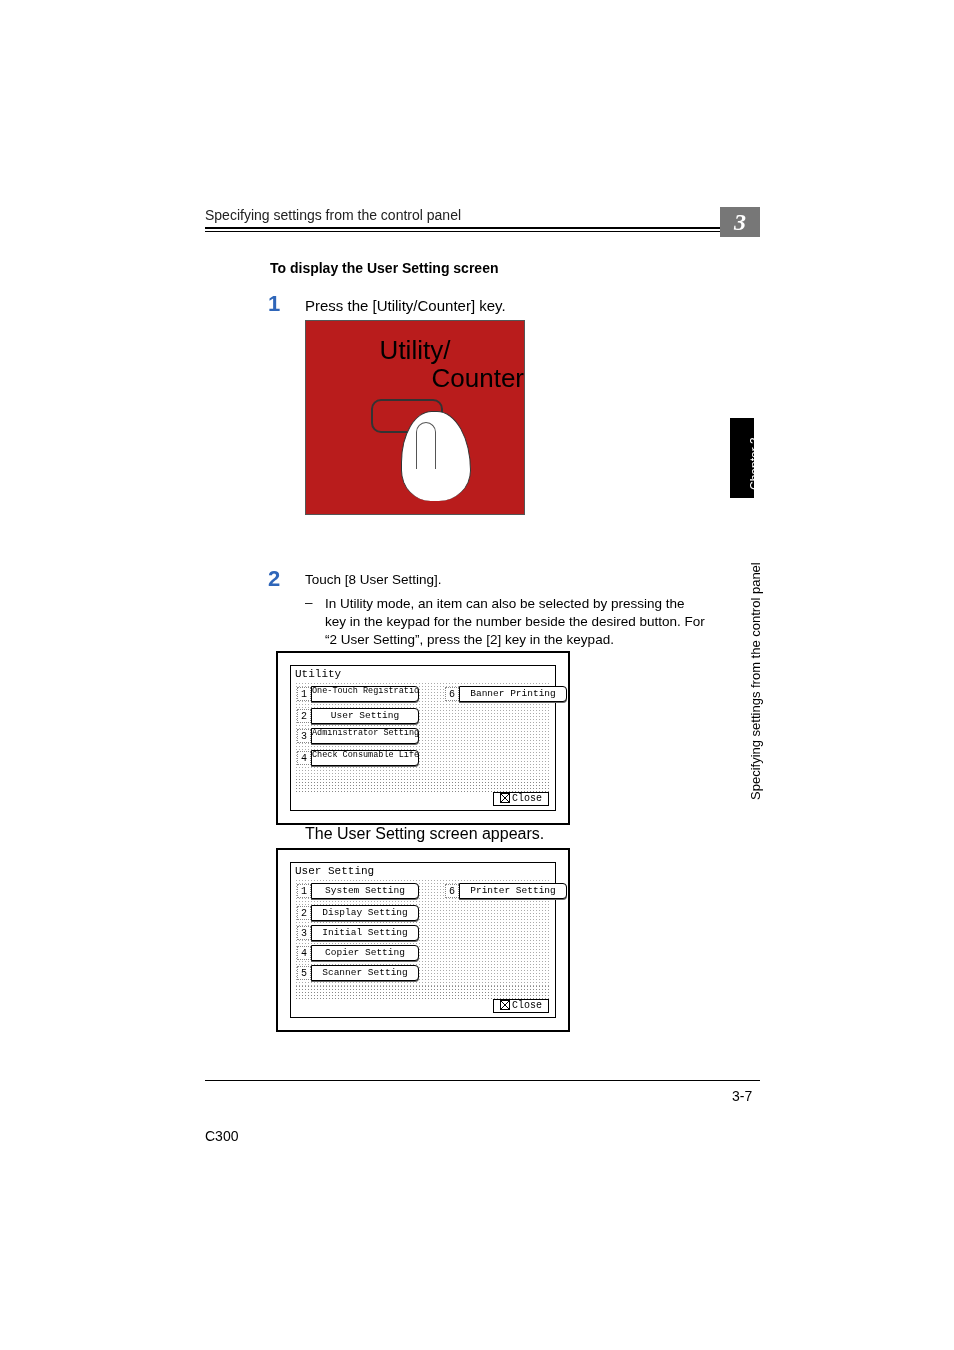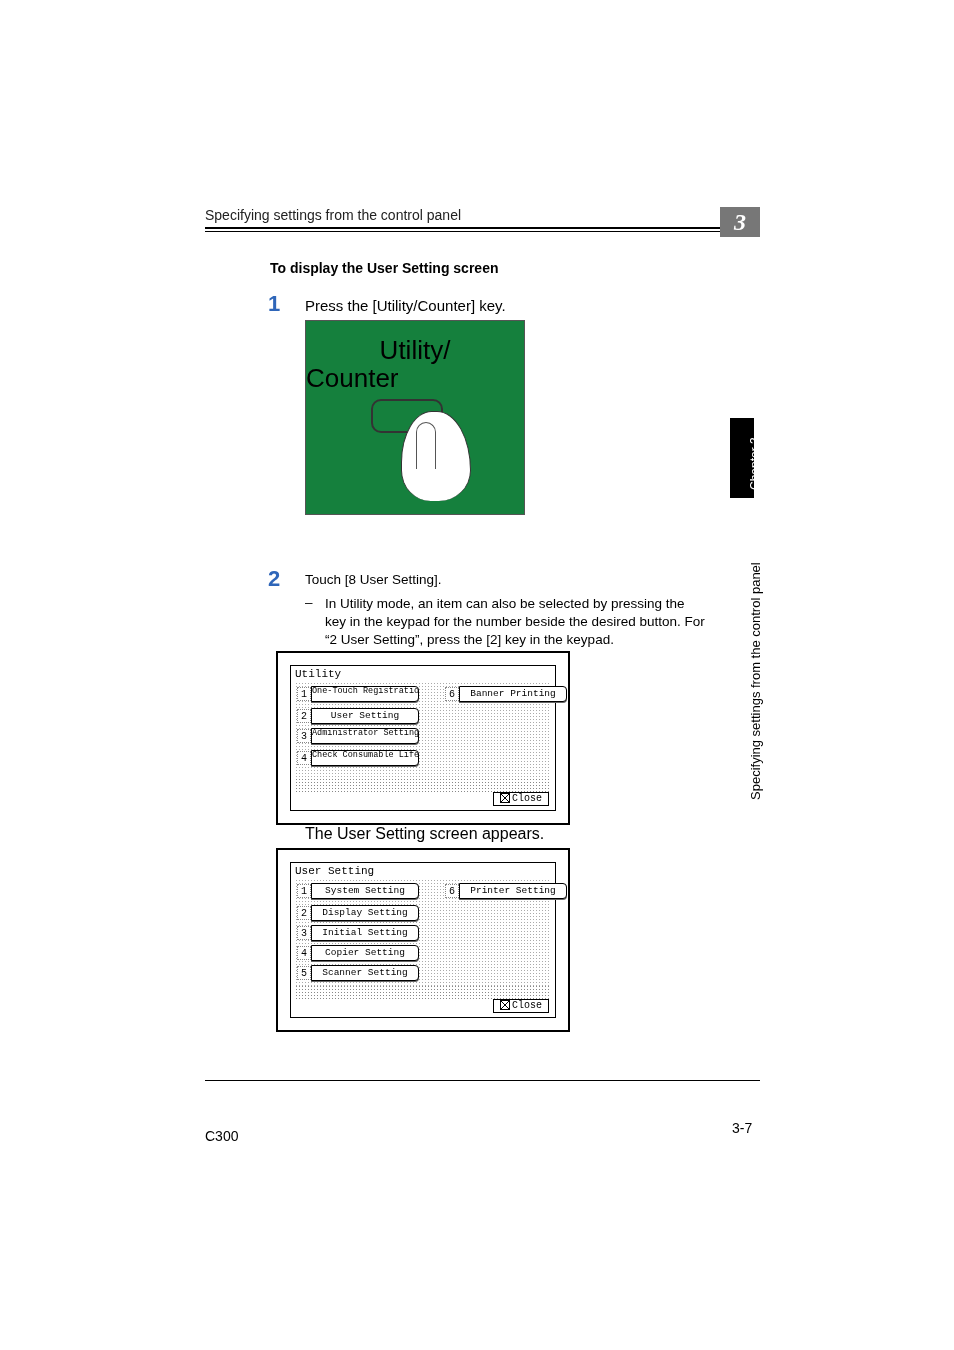--- a/index.html
+++ b/index.html
@@ -60,41 +60,41 @@
   }
 
   
   .fig1 {
     position: absolute;
     left: 305px;
     top: 320px;
     width: 220px;
     height: 195px;
     border: 1px solid #555;
-    background: #15803d;
+    background: #b91c1c;
   }
   .fig1-shadow {
     position: absolute;
     left: 313px; top: 328px;
     width: 220px; height: 195px;
     background: #bbb;
     z-index: -1;
     filter: blur(2px);
   }
   .fig1 .label-u {
     position: absolute;
     left: 0; width: 100%;
     text-align: center;
     font-family: Helvetica, Arial, sans-serif;
     font-size: 26px;
   }
   .fig1 .label-c {
     position: absolute;
     left: 0; width: 100%;
-    text-align: left;
+    text-align: right;
     font-family: Helvetica, Arial, sans-serif;
     font-size: 26px;
   }
   .fig1 .key {
     position: absolute;
     left: 65px; top: 78px;
     width: 72px; height: 34px;
     border: 2px solid #333;
     border-radius: 10px;
   }
@@ -281,21 +281,20 @@
     position: absolute;
     left: 205px;
     top: 1128px;
     font-size: 14px;
   }
   .footer-right {
     position: absolute;
     left: 732px;
     top: 1088px;
     font-size: 14px;
-    margin-top: 32px;
   }
 </style>
 </head>
 <body>
 
 <div class="page">
   <div class="running-head">Specifying settings from the control panel</div>
   <hr class="hr-thick">
   <hr class="hr-thin">
 </div>

